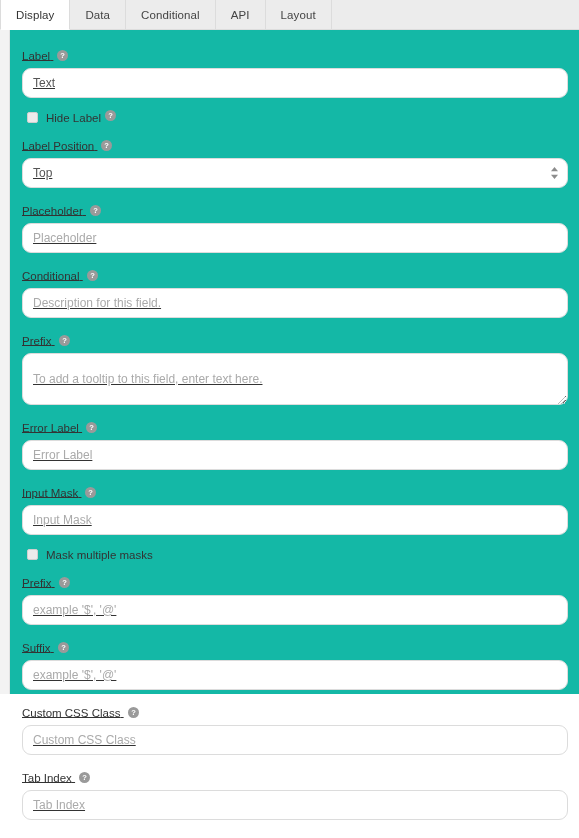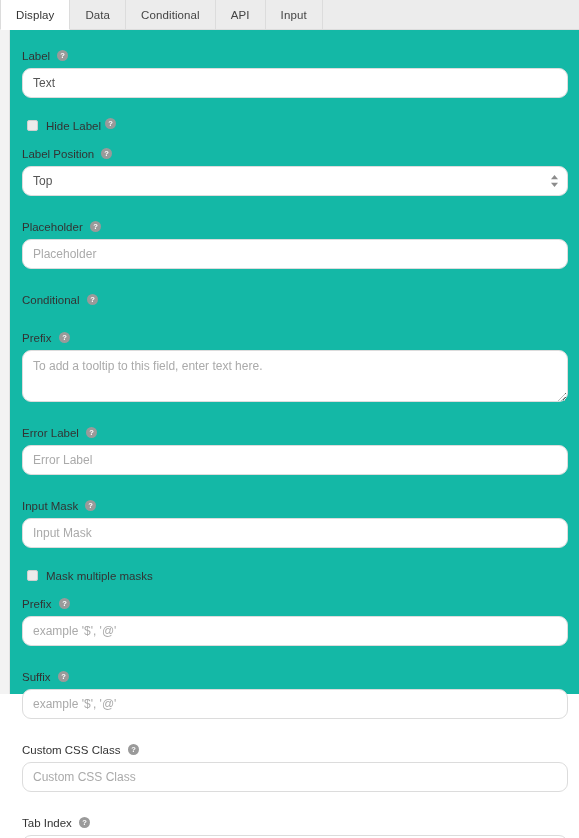--- a/index.html
+++ b/index.html
@@ -71,21 +71,22 @@
     background: #ececec;
   }
 
   
   .form-body {
     position: relative;
     padding: 18px 11px 0 22px;
     box-sizing: border-box;
   }
   .form-group {
-    margin-bottom: 23px;
+    margin-bottom: 15px;
+    text-decoration: underline;
   }
   .field-label {
     display: block;
     font-size: 11.5px;
     color: #333333;
     margin-bottom: 5px;
     line-height: 14px;
   }
   .field-label .lbl-text { vertical-align: middle; }
 
@@ -115,21 +116,21 @@
     border: 1px solid #dcdcdc;
     border-radius: 9px;
     outline: none;
   }
   .fc::placeholder { color: #aaaaaa; opacity: 1; }
   .fc:-ms-input-placeholder { color: #aaaaaa; }
 
   textarea.fc {
     height: 52px;
     resize: vertical;
-    padding-top: 7px;
+    padding-top: 17px;
     line-height: 16px;
     overflow: hidden;
   }
 
   
   .select-wrap { position: relative; }
   select.fc {
     appearance: none;
     -webkit-appearance: none;
     -moz-appearance: none;
@@ -201,21 +202,21 @@
     <div class="tab">
       <span>Data</span>
     </div>
     <div class="tab">
       <span>Conditional</span>
     </div>
     <div class="tab">
       <span>API</span>
     </div>
     <div class="tab">
-      <span>Input</span>
+      <span>Layout</span>
     </div>
     <div class="tabbar-filler"></div>
   </div>
 
   <div class="left-gutter"></div>
 
   <div class="form-body">
 
     <div class="form-group">
       <label class="field-label">
@@ -282,20 +283,21 @@
     <div class="form-group">
       <label class="field-label">
         <span class="lbl-text">Conditional</span>
         <span class="help-icon">
           <svg viewBox="0 0 16 16" width="11" height="11">
               <circle cx="8" cy="8" r="8" fill="#9a9a9a"></circle>
               <text x="8" y="12" font-family="Liberation Sans, sans-serif" font-size="11" font-weight="bold" fill="#ffffff" text-anchor="middle">?</text>
             </svg>
         </span>
       </label>
+      <input class="fc" type="text" placeholder="Description for this field." style="">
     </div>
 
     <div class="form-group">
       <label class="field-label">
         <span class="lbl-text">Prefix</span>
         <span class="help-icon">
           <svg viewBox="0 0 16 16" width="11" height="11">
               <circle cx="8" cy="8" r="8" fill="#9a9a9a"></circle>
               <text x="8" y="12" font-family="Liberation Sans, sans-serif" font-size="11" font-weight="bold" fill="#ffffff" text-anchor="middle">?</text>
             </svg>

